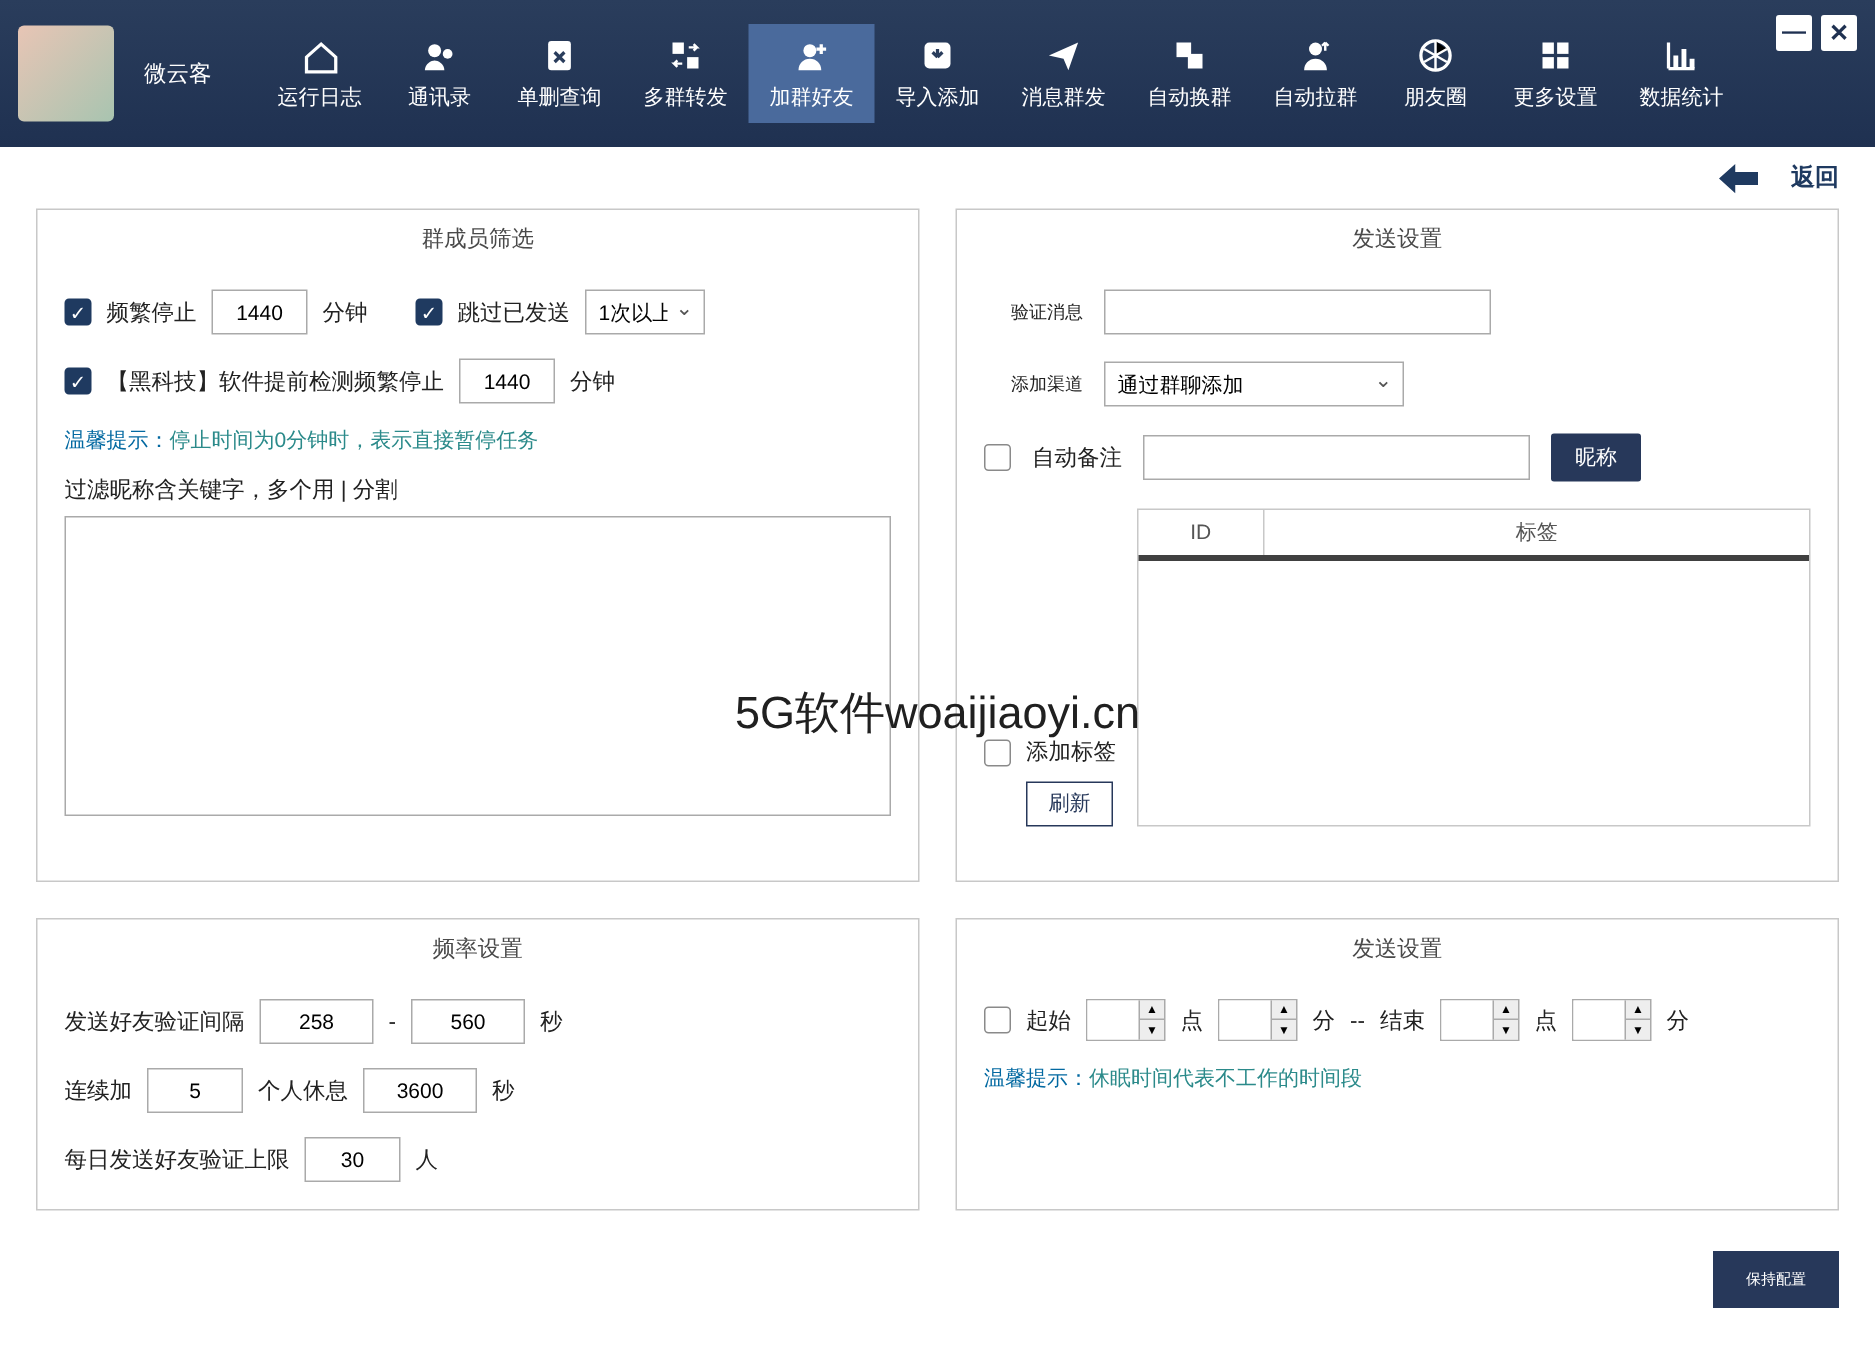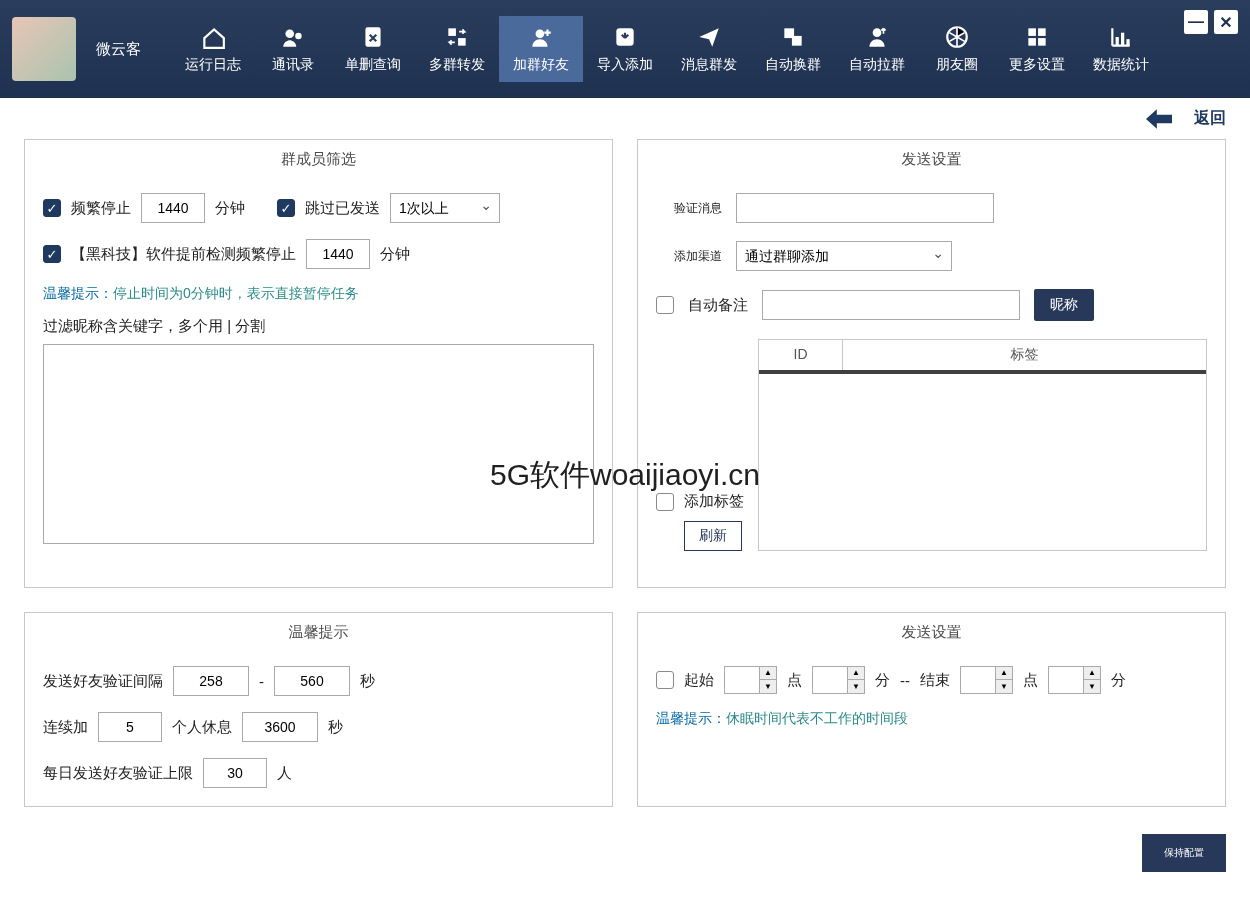--- a/index.html
+++ b/index.html
@@ -251,21 +251,21 @@
     <div class="panel-body">
       <div class="row">
         <span class="ck checked"></span>
         <span class="lbl">频繁停止</span>
         <input class="input-s" value="1440" style="">
         <span class="lbl">分钟</span>
         <span style="width:12px"></span>
         <span class="ck checked"></span>
         <span class="lbl">跳过已发送</span>
         <span class="select-wrap">
-          <select class="select" style="width:110px">
+          <select class="select" style="width:80px">
             <option>1次以上</option>
           </select>
         </span>
       </div>
       <div class="row">
         <span class="ck checked"></span>
         <span class="lbl">【黑科技】软件提前检测频繁停止</span>
         <input class="input-s" value="1440" style="">
         <span class="lbl">分钟</span>
       </div>
@@ -280,21 +280,21 @@
   <div class="panel">
     <div class="panel-title">发送设置</div>
     <div class="panel-body">
       <div class="field-row">
         <span class="field-label">验证消息</span>
         <input class="input-wide" style="">
       </div>
       <div class="field-row">
         <span class="field-label">添加渠道</span>
         <span class="select-wrap">
-          <select class="select" style="width:216px">
+          <select class="select" style="width:200px">
             <option>通过群聊添加</option>
           </select>
         </span>
       </div>
       <div class="field-row">
         <span class="ck"></span>
         <span class="lbl" style="width:60px">自动备注</span>
         <input class="input-wide" style="">
         <button class="btn-dark">昵称</button>
       </div>
@@ -311,21 +311,21 @@
             <div class="th-id">ID</div>
             <div class="th-tag">标签</div>
           </div>
           <div class="tag-body"></div>
         </div>
       </div>
     </div>
   </div>
 
   <div class="panel">
-    <div class="panel-title">温馨提示</div>
+    <div class="panel-title">频率设置</div>
     <div class="panel-body">
       <div class="row">
         <span class="lbl">发送好友验证间隔</span>
         <input class="input-m" value="258" style="">
         <span class="lbl">-</span>
         <input class="input-m" value="560" style="">
         <span class="lbl">秒</span>
       </div>
       <div class="row">
         <span class="lbl">连续加</span>

